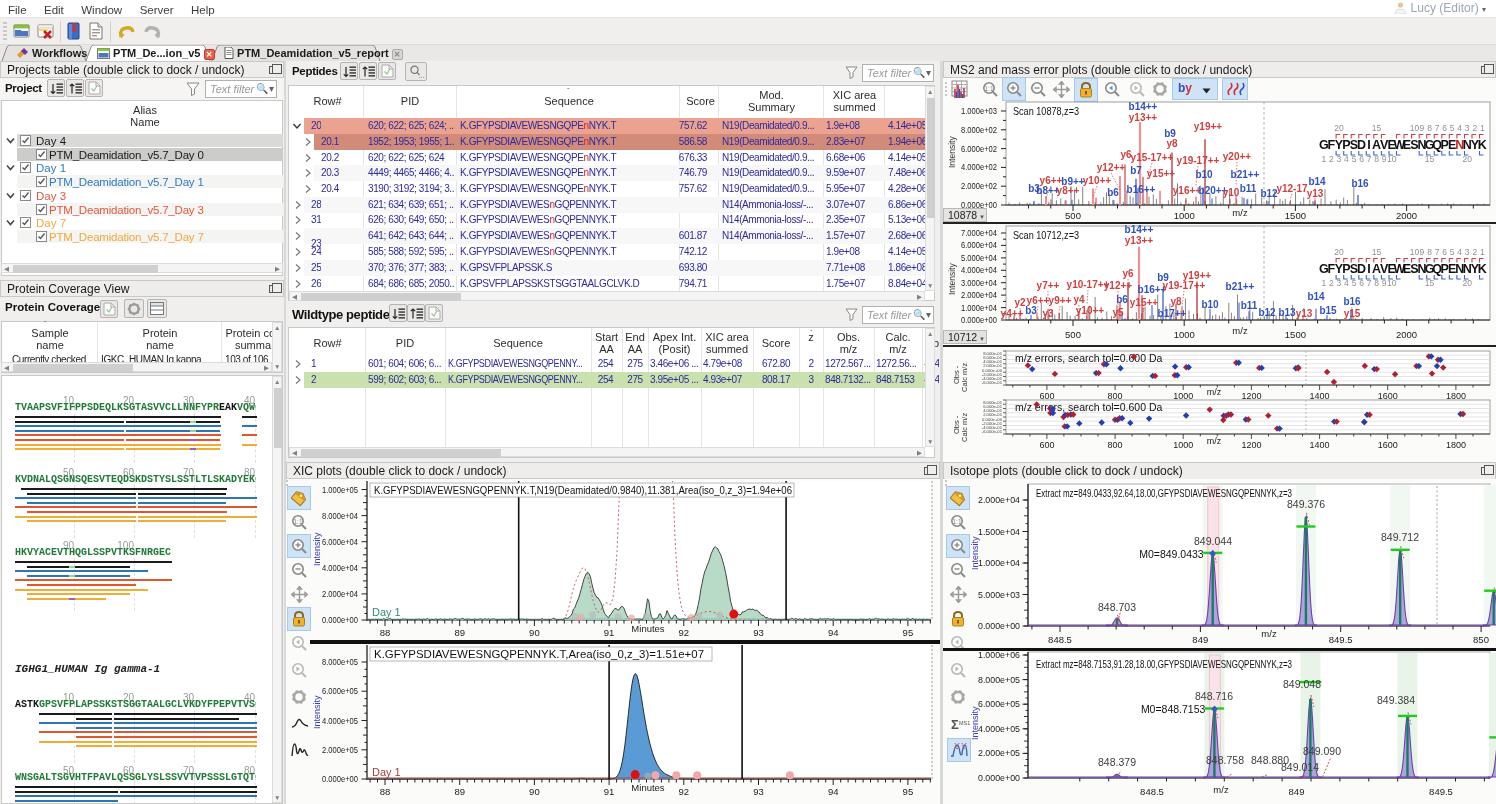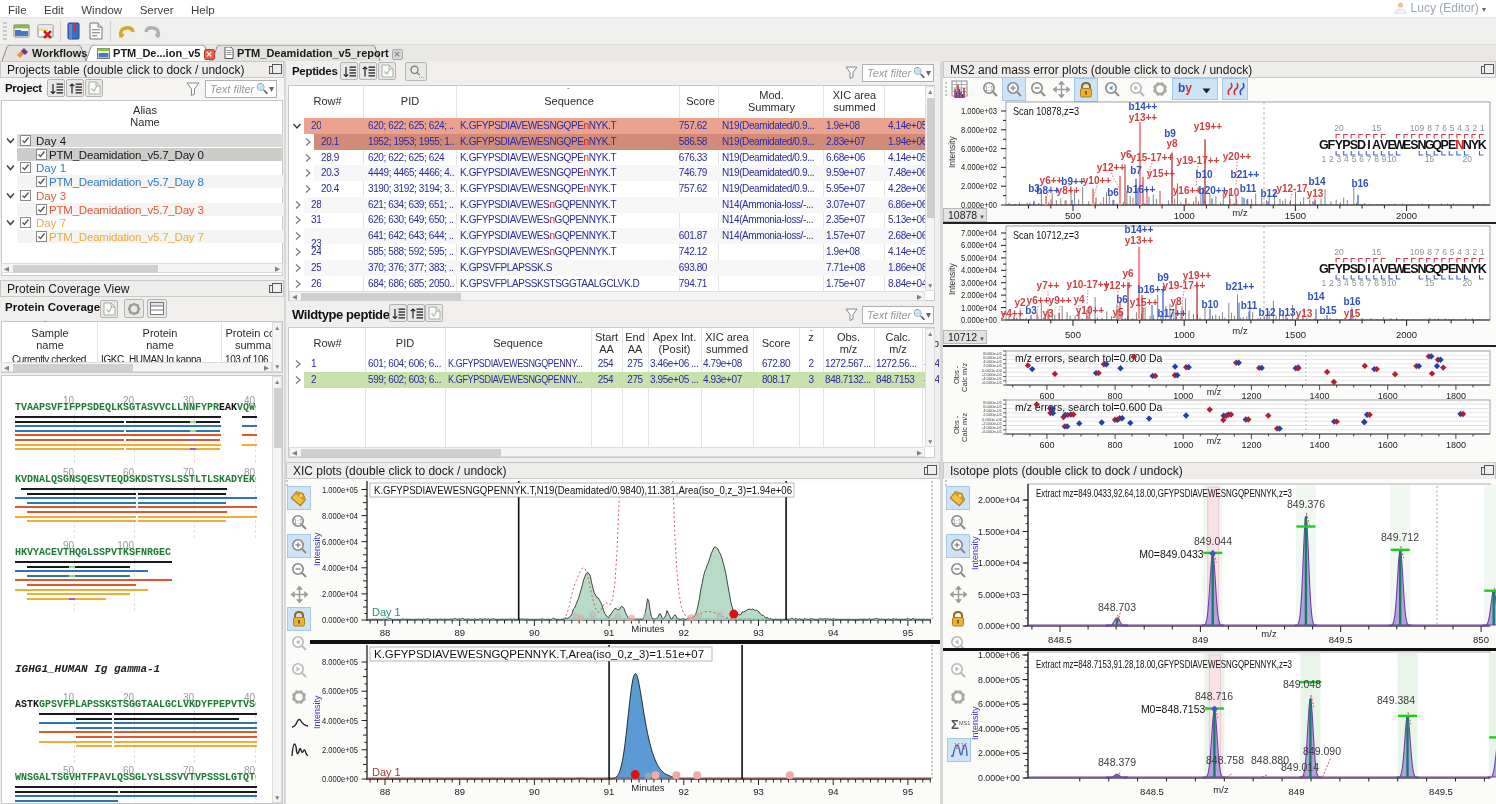--- a/index.html
+++ b/index.html
@@ -154,21 +154,21 @@
 <svg class="ico" style="left:20px;top:162.39999999999998px" width="11" height="11">
     <rect x="0.5" y="0.5" width="10" height="10" fill="#fdfdfd" stroke="#8a8a8a"></rect>
     <path d="M2.5 5.5 L4.5 7.5 L8.5 2.5" stroke="#555" stroke-width="1.3" fill="none"></path>
   </svg>
 <div class="cell" style="left:36px;top:162.39999999999998px;color:#2f7ac0;font-size:11.5px;letter-spacing:0">Day 1</div>
 <div class="abs" style="left:17px;top:175.09999999999997px;width:266px;height:13px;background:#f4f4f3"></div>
 <svg class="ico" style="left:36px;top:176.09999999999997px" width="11" height="11">
     <rect x="0.5" y="0.5" width="10" height="10" fill="#fdfdfd" stroke="#8a8a8a"></rect>
     <path d="M2.5 5.5 L4.5 7.5 L8.5 2.5" stroke="#555" stroke-width="1.3" fill="none"></path>
   </svg>
-<div class="cell" style="left:49px;top:176.09999999999997px;color:#2f7ac0;font-size:11.5px;letter-spacing:-0.2px">PTM_Deamidation_v5.7_Day 8</div>
+<div class="cell" style="left:49px;top:176.09999999999997px;color:#2f7ac0;font-size:11.5px;letter-spacing:-0.2px">PTM_Deamidation_v5.7_Day 1</div>
 <svg class="ico" style="left:6px;top:191.79999999999995px" width="9" height="7">
     <path d="M1 1.5 L4.5 5.5 L8 1.5" stroke="#444" stroke-width="1.5" fill="none"></path>
   </svg>
 <svg class="ico" style="left:20px;top:189.79999999999995px" width="11" height="11">
     <rect x="0.5" y="0.5" width="10" height="10" fill="#fdfdfd" stroke="#8a8a8a"></rect>
     <path d="M2.5 5.5 L4.5 7.5 L8.5 2.5" stroke="#555" stroke-width="1.3" fill="none"></path>
   </svg>
 <div class="cell" style="left:36px;top:189.79999999999995px;color:#e05a3c;font-size:11.5px;letter-spacing:0">Day 3</div>
 <div class="abs" style="left:17px;top:202.49999999999994px;width:266px;height:13px;background:#f4f4f3"></div>
 <svg class="ico" style="left:36px;top:203.49999999999994px" width="11" height="11">
@@ -443,21 +443,21 @@
 <div class="cell navy" style="left:321px;top:136px;">20.1</div>
 <div class="cell navy" style="left:368px;top:136px;width:86px">1952; 1953; 1955; 1...</div>
 <div class="cell navy" style="left:460px;top:136px;width:218px">K.GFYPSDIAVEWESNGQPE<span style="color:#e02020">n</span>NYK.T</div>
 <div class="cell navy" style="left:620px;top:136px;width:87px;text-align:right">586.58</div>
 <div class="cell navy" style="left:722px;top:136px;width:99px">N19(Deamidated/0.9...</div>
 <div class="cell navy" style="left:826px;top:136px;width:56px">2.83e+07</div>
 <div class="cell navy" style="left:888px;top:136px;width:45px">1.94e+06</div>
 <svg class="ico" style="left:305px;top:154px" width="6" height="8">
     <path d="M1 0.5 L5 4 L1 7.5" stroke="#777" stroke-width="1.2" fill="none"></path>
   </svg>
-<div class="cell navy" style="left:321px;top:152px;">28.9</div>
+<div class="cell navy" style="left:321px;top:152px;">20.2</div>
 <div class="cell navy" style="left:368px;top:152px;width:86px">620; 622; 625; 624</div>
 <div class="cell navy" style="left:460px;top:152px;width:218px">K.GFYPSDIAVEWESNGQPE<span style="color:#e02020">n</span>NYK.T</div>
 <div class="cell navy" style="left:620px;top:152px;width:87px;text-align:right">676.33</div>
 <div class="cell navy" style="left:722px;top:152px;width:99px">N19(Deamidated/0.9...</div>
 <div class="cell navy" style="left:826px;top:152px;width:56px">6.68e+06</div>
 <div class="cell navy" style="left:888px;top:152px;width:45px">4.14e+05</div>
 <div class="abs" style="left:314px;top:165.2px;width:620px;height:15.8px;background:#f7f7f7"></div>
 <svg class="ico" style="left:305px;top:169px" width="6" height="8">
     <path d="M1 0.5 L5 4 L1 7.5" stroke="#777" stroke-width="1.2" fill="none"></path>
   </svg>

